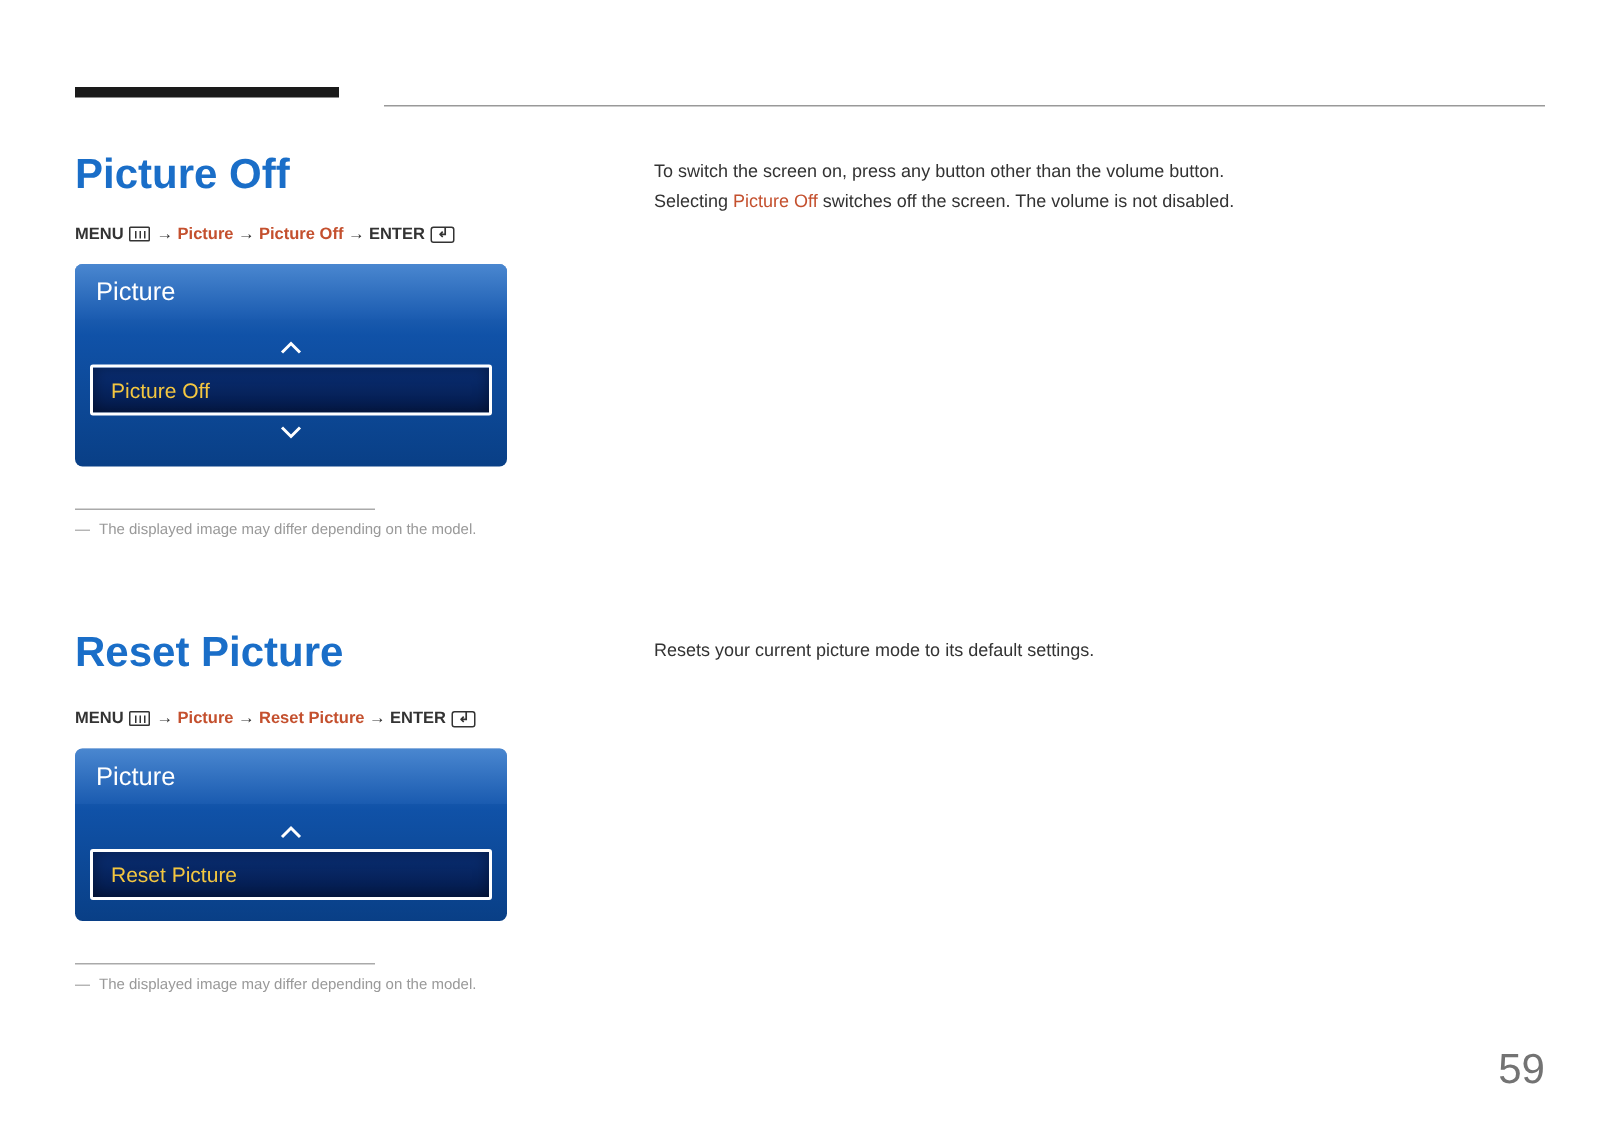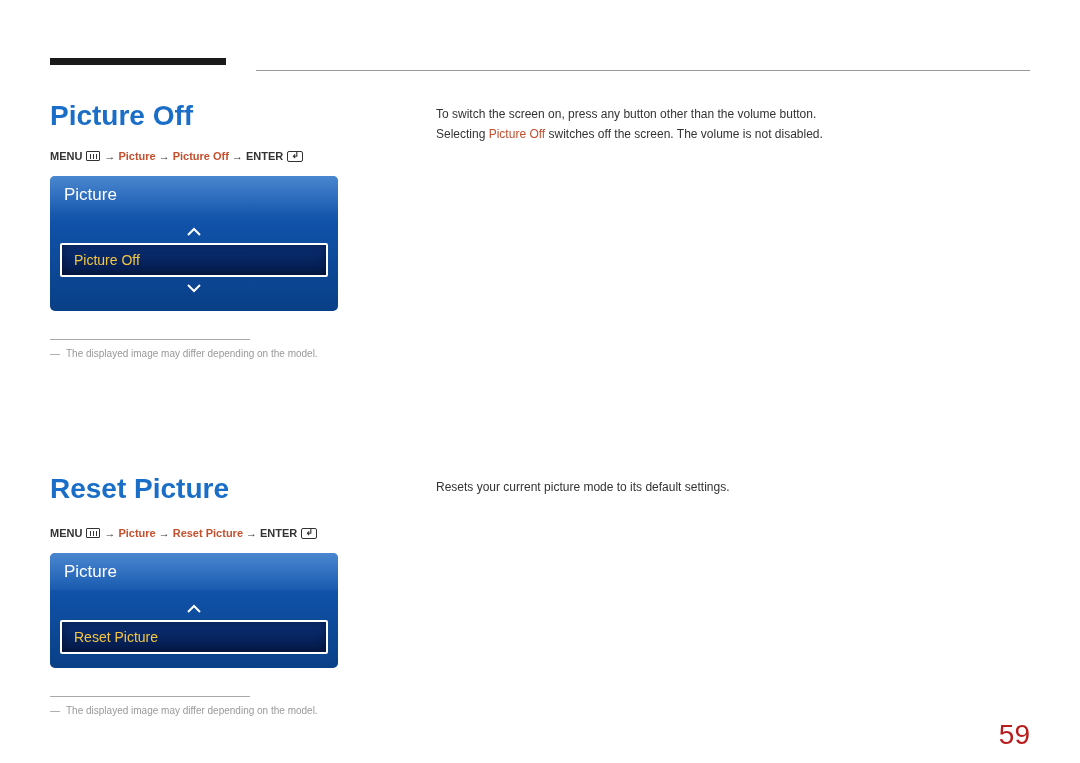--- a/index.html
+++ b/index.html
@@ -164,28 +164,28 @@
     .body-text {
       font-size: 12px;
       color: #333;
       line-height: 1.7;
     }
     .body-text .highlight {
       color: #c4502e;
       font-weight: 400;
     }
     .section2 {
-      margin-top: 114px;
+      margin-top: 60px;
     }
     .page-number {
       position: absolute;
-      bottom: 12px;
+      bottom: 34px;
       right: 50px;
       font-size: 28px;
-      color: #b91c1c;
+      color: #737373;
       font-weight: 300;
     }
     .osd-panel.short .osd-body {
       padding-bottom: 14px;
     }
   </style>
 </head>
 <body>
 
 <div class="page">

